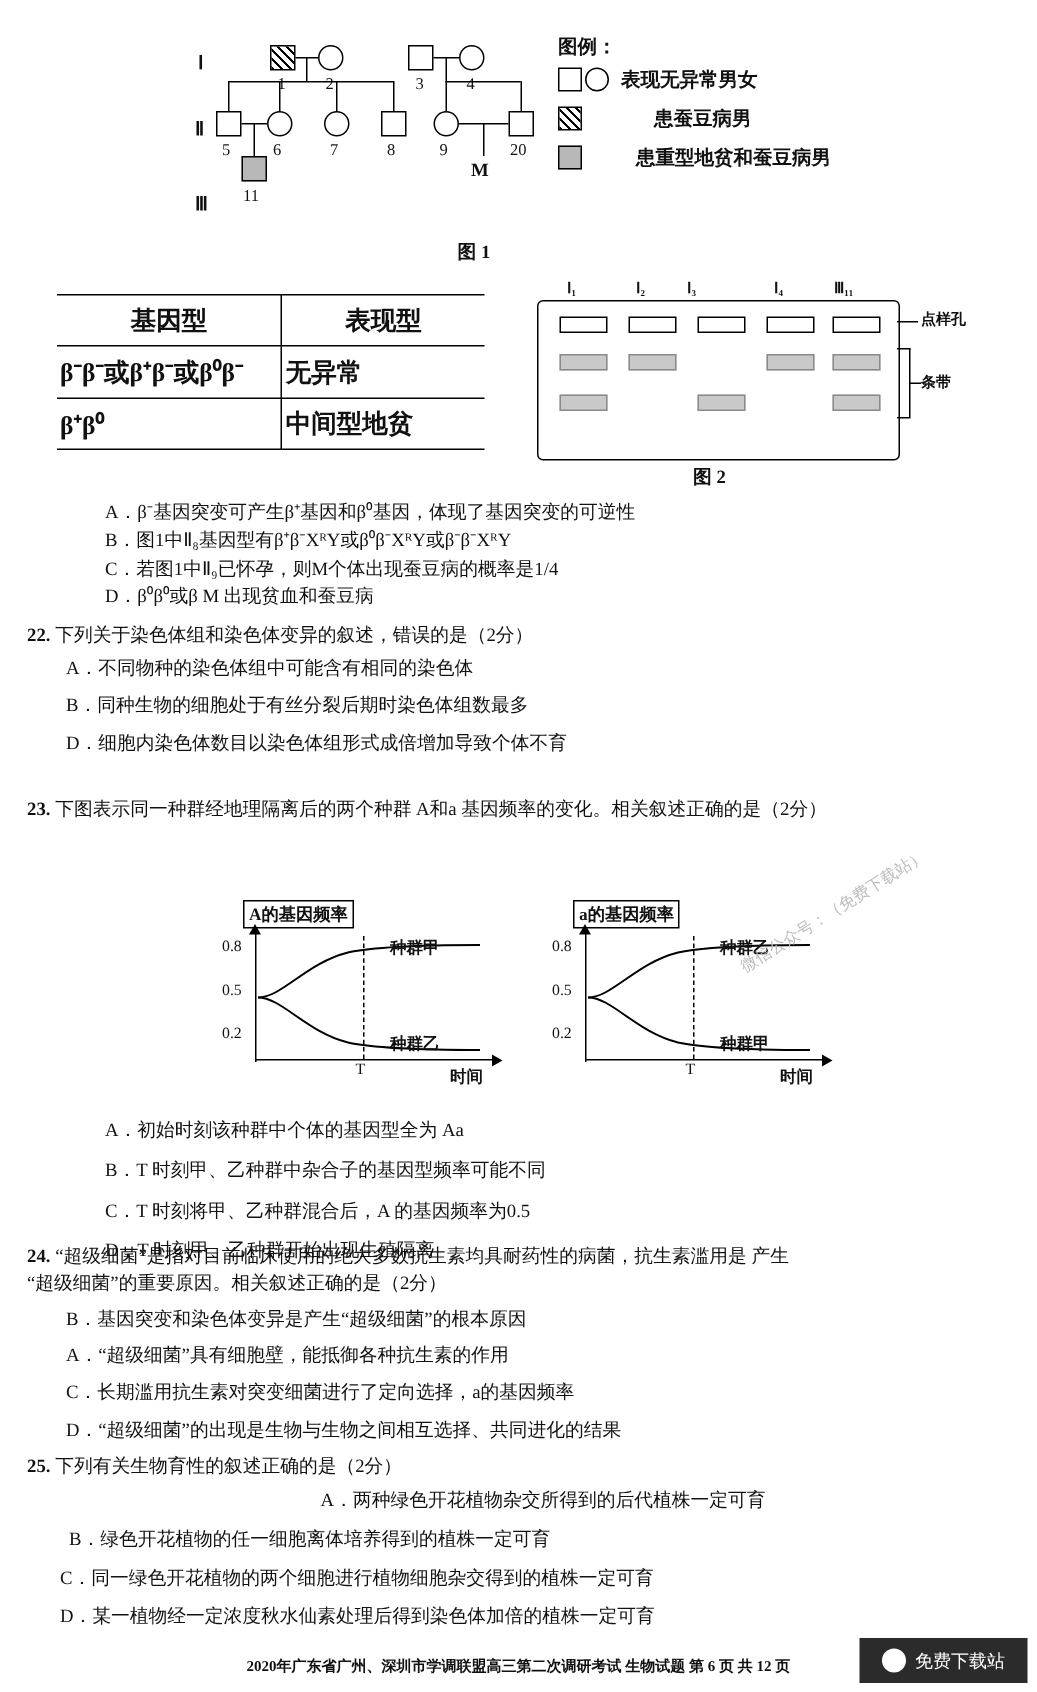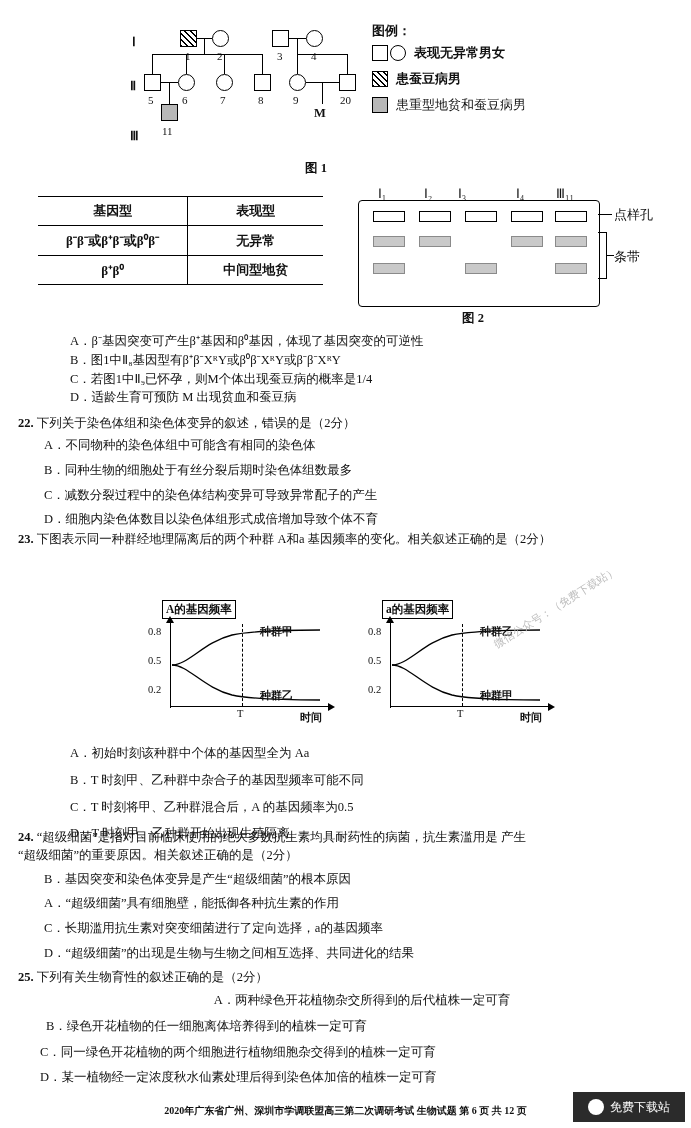--- a/index.html
+++ b/index.html
@@ -34,33 +34,33 @@
   .legend{position:absolute;left:372px;top:22px;font-size:13px;}
   .legend .lrow{display:flex;margin-bottom:6px;height:20px;}
   .legend .lsym{display:inline-block;margin-right:8px;white-space:nowrap;}
   .lg-sq{display:inline-block;width:16px;height:16px;border:1.4px solid #000;box-sizing:border-box;vertical-align:middle;background:#fff;}
   .lg-ci{display:inline-block;width:16px;height:16px;border:1.4px solid #000;border-radius:50%;box-sizing:border-box;vertical-align:middle;background:#fff;}
   .lg-hatch{background:repeating-linear-gradient(45deg,#000 0 1.4px,#fff 1.4px 4.2px);}
   .lg-grey{background:#b8b8b8;}
   .legend-title{font-weight:bold;font-size:13px;margin-bottom:4px;}
 
   
-  table.gt{border-collapse:collapse;width:285px;font-size:13px;text-align:center;}
+  table.gt{border-collapse:collapse;width:285px;font-size:17px;}
   table.gt td,table.gt th{border:0;padding:5px 2px;font-weight:bold;}
   table.gt tr.hdr th{border-top:1.6px solid #000;border-bottom:1.2px solid #000;}
   table.gt tr td{border-bottom:1.1px solid #000;}
   table.gt tr:last-child td{border-bottom:1.6px solid #000;}
   table.gt td.sep{border-right:1.1px solid #000;}
   table.gt th.sep{border-right:1.1px solid #000;}
 
   
   .gel{position:absolute;left:358px;top:200px;width:240px;height:105px;border:1.4px solid #000;border-radius:4px;}
   .band{position:absolute;background:#c9c9c9;border:1px solid #8a8a8a;height:9px;}
   .well{position:absolute;background:#fff;border:1.2px solid #000;height:9px;}
-  .gellbl{position:absolute;font-size:13px;font-weight:normal;}
+  .gellbl{position:absolute;font-size:10px;font-weight:bold;}
 
   
   .chartbox{position:relative;width:210px;height:118px;}
   .axis{position:absolute;background:#000;}
   .ctitle{position:absolute;font-size:11.5px;font-weight:bold;border:1px solid #000;padding:1px 3px;background:#fff;}
   .ctick{position:absolute;font-size:10.5px;}
   .clabel{position:absolute;font-size:11px;font-weight:bold;}
   .dash{position:absolute;border-left:1.2px dashed #000;}
 
   .footer{position:absolute;left:0;right:0;bottom:10px;text-align:center;font-size:10px;font-weight:bold;}
@@ -130,25 +130,25 @@
     <div class="lbl" style="left:314px;top:106px;font-weight:bold;font-size:12.5px;">M</div>
 
     <div class="legend">
       <div class="legend-title">图例：</div>
       <div class="lrow">
         <span class="lsym"><span class="lg-sq"></span><span class="lg-ci" style="margin-left:2px;"></span></span>
         <span style="font-weight:bold;">表现无异常男女</span>
       </div>
       <div class="lrow">
         <span class="lsym"><span class="lg-sq lg-hatch"></span></span>
-        <span style="font-weight:bold;">患蚕豆病男</span>
+        <span style="font-weight:bold;margin-left:40px;">患蚕豆病男</span>
       </div>
       <div class="lrow">
         <span class="lsym"><span class="lg-sq lg-grey"></span></span>
-        <span style="font-weight:normal;">患重型地贫和蚕豆病男</span>
+        <span style="font-weight:bold;margin-left:28px;">患重型地贫和蚕豆病男</span>
       </div>
     </div>
 
     <div style="position:absolute;left:305px;top:160px;font-size:12.5px;font-weight:bold;">图 1</div>
   </div>
 
   <div style="position:absolute;left:38px;top:196px;">
     <table class="gt">
       <tbody>
           <tr class="hdr">
@@ -200,31 +200,30 @@
     <div class="ln hln" style="left:606px;top:255px;width:8px;"></div>
     <div class="gellbl" style="left:614px;top:248px;">条带</div>
 
     <div style="position:absolute;left:462px;top:310px;font-size:12.5px;font-weight:bold;">图 2</div>
   </div>
 
   <div style="position:absolute;left:42px;top:332px;width:620px;">
     <div class="opt" style="margin-left:28px;">A．β⁻基因突变可产生β⁺基因和β⁰基因，体现了基因突变的可逆性</div>
     <div class="opt" style="margin-left:28px;">B．图1中Ⅱ₈基因型有β⁺β⁻XᴿY或β⁰β⁻XᴿY或β⁻β⁻XᴿY</div>
     <div class="opt" style="margin-left:28px;">C．若图1中Ⅱ₉已怀孕，则M个体出现蚕豆病的概率是1/4</div>
-    <div class="opt" style="margin-left:28px;">D．适龄生育可预防 M 出现贫血和蚕豆病</div>
+    <div class="opt" style="margin-left:28px;">D．β⁰β⁰或β M 出现贫血和蚕豆病</div>
   </div>
 
   <div style="position:absolute;left:18px;top:414px;width:650px;">
     <div class="q">
       <span class="q-num">22.</span>
       <span>下列关于染色体组和染色体变异的叙述，错误的是（2分）</span>
     </div>
     <div class="opt" style="margin-top:4px;">A．不同物种的染色体组中可能含有相同的染色体</div>
     <div class="opt" style="margin-top:6px;">B．同种生物的细胞处于有丝分裂后期时染色体组数最多</div>
-    <div class="opt" style="margin-top:6px;">C．减数分裂过程中的染色体结构变异可导致异常配子的产生</div>
     <div class="opt" style="margin-top:6px;">D．细胞内染色体数目以染色体组形式成倍增加导致个体不育</div>
   </div>
 
   <div style="position:absolute;left:18px;top:530px;width:655px;">
     <div class="q">
       <span class="q-num">23.</span>
       <span>下图表示同一种群经地理隔离后的两个种群 A和a 基因频率的变化。相关叙述正确的是（2分）</span>
     </div>
   </div>
 

